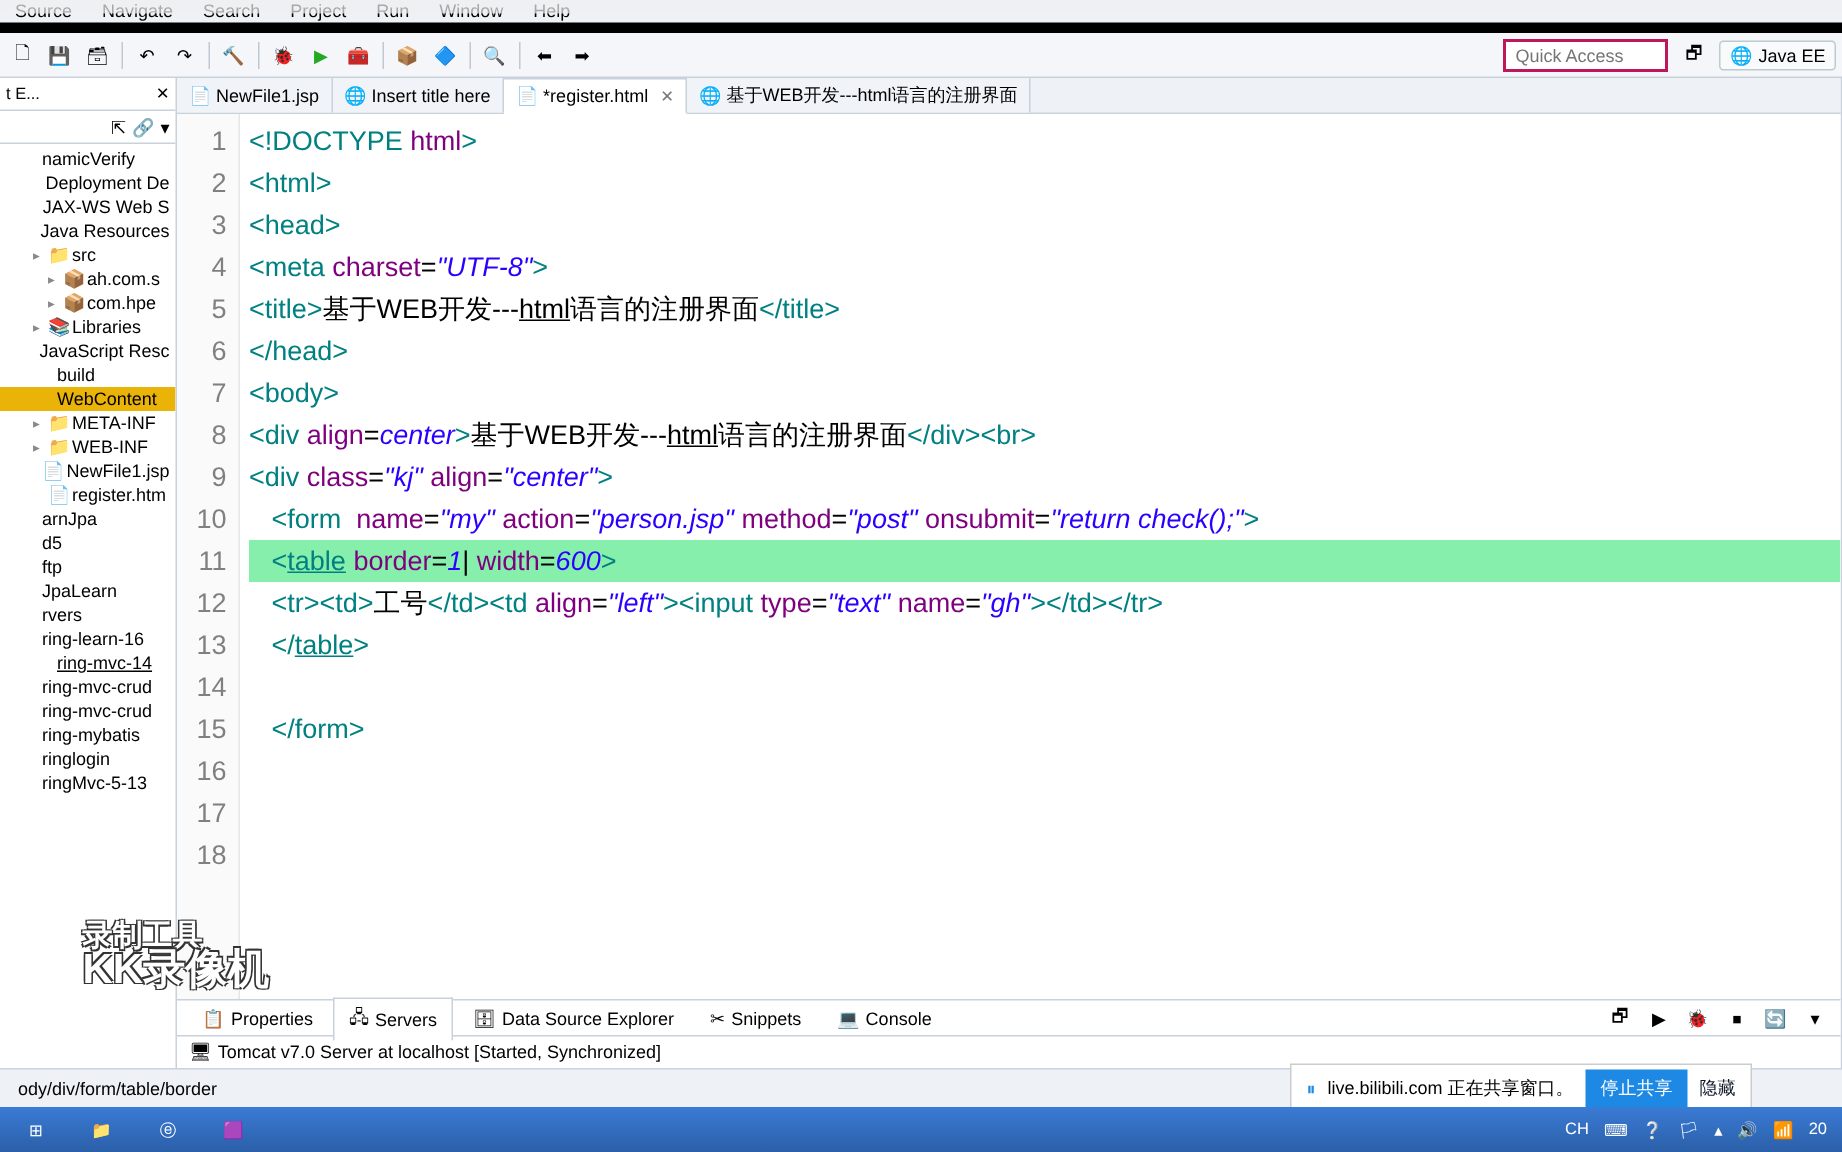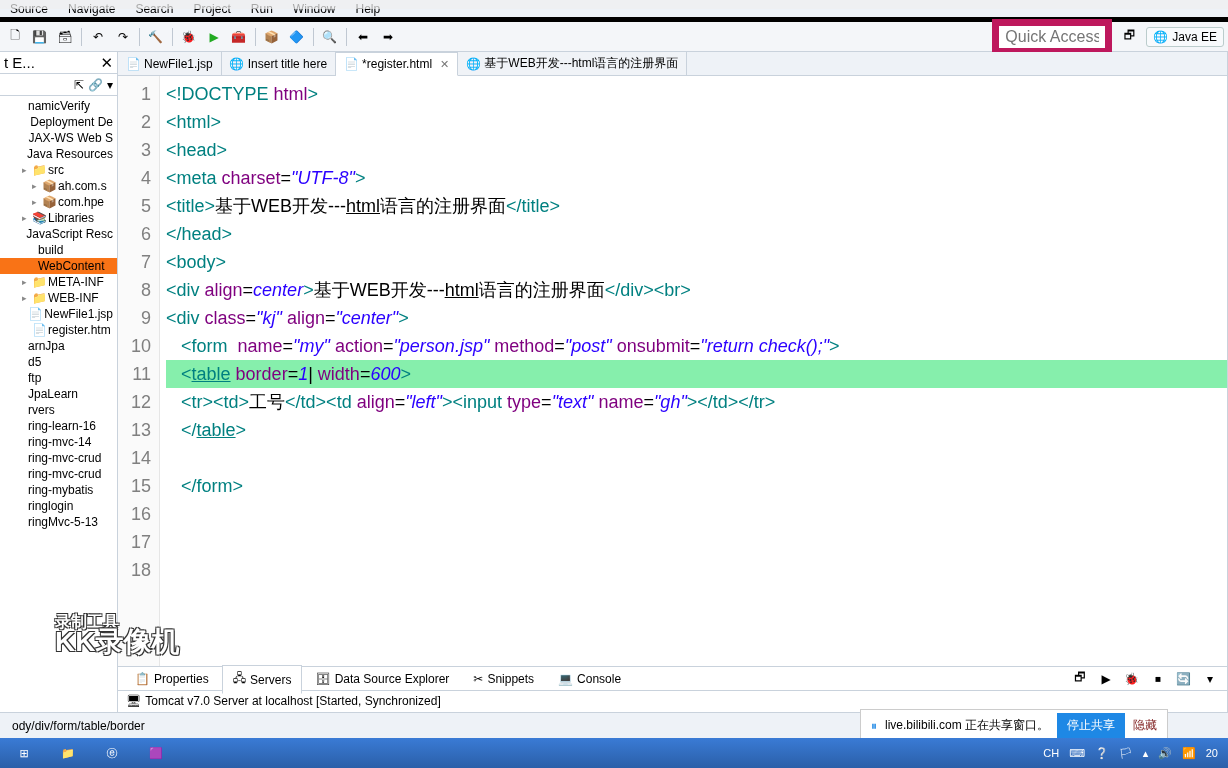--- a/index.html
+++ b/index.html
@@ -1,33 +1,33 @@
 <!DOCTYPE html>
 <html><head>
 <meta charset="utf-8">
 <style>
 * { margin: 0; padding: 0; box-sizing: border-box; font-family: "Segoe UI", Tahoma, sans-serif; }
 body { background: #f0f0f0; width: 1228px; height: 768px; overflow: hidden; font-size: 12px; }
 .window { width: 100%; height: 100%; display: flex; flex-direction: column; background: #fff; }
 .titlebar { height: 22px; background: linear-gradient(#eaf1fb,#d9e5f7); display: flex; align-items: center; padding: 0 6px; font-size: 12px; color: #333; border-bottom: 1px solid #b8c8db; }
-.menubar { height: 22px; background: #eef2f7; display: flex; align-items: center; border-bottom: 5px solid #000000; }
+.menubar { height: 22px; background: #eef2f7; display: flex; border-bottom: 7px solid #000000; }
 .menubar > div { padding: 0 10px; cursor: pointer; }
 .toolbar { height: 30px; background: #f4f6f9; border-bottom: 1px solid #c9d2dc; display: flex; align-items: center; padding: 0 4px; gap: 3px; }
 .tb-btn { width: 22px; height: 22px; display: inline-flex; align-items: center; justify-content: center; border-radius: 2px; cursor: pointer; }
 .tb-sep { width: 1px; height: 18px; background: #c0c8d2; margin: 0 2px; }
 .quick-access { margin-left: auto; display:flex; align-items:center; gap:6px; }
-.quick-access input { border:7px solid #be185d; padding:2px 6px; width:120px; font-size:16px; }
+.quick-access input { border:2px solid #be185d; padding:2px 6px; width:110px; font-size:12px; }
 .persp { display:flex; align-items:center; gap:4px; padding:2px 6px; border:1px solid #bcc; border-radius:3px; background:#f8fafc; font-size:12px; }
 .main { flex: 1; display: flex; overflow: hidden; }
 .sidebar { width: 118px; border-right: 1px solid #c9d2dc; background: #fff; display: flex; flex-direction: column; }
-.side-tabs { height: 22px; border-bottom:1px solid #c9d2dc; display:flex; align-items:center; padding:0 4px; font-size:15px; gap:20px; }
+.side-tabs { height: 22px; border-bottom:1px solid #c9d2dc; display:flex; align-items:center; padding:0 4px; font-size:11px; gap:20px; }
 .side-tools { height: 22px; border-bottom:1px solid #c9d2dc; display:flex; align-items:center; padding:0 4px; gap:4px; justify-content:flex-end; }
 .tree { flex:1; overflow:auto; font-size:12px; padding:2px 0; }
 .tree-item { padding:1px 4px; white-space: nowrap; cursor:pointer; display:flex; align-items:center; gap:2px; }
-.tree-item.selected { background:#f97316; }
+.tree-item.selected { background:#eab308; }
 .tri { display:inline-block; width:8px; color:#888; font-size:9px; }
 .ico { display:inline-block; width:14px; text-align:center; }
 .editor-area { flex:1; display:flex; flex-direction:column; border-right: 1px solid #c9d2dc; }
 .ed-tabs { height: 24px; background:#eef2f7; border-bottom:1px solid #c9d2dc; display:flex; align-items:flex-end; }
 .ed-tab { height: 24px; display:flex; align-items:center; padding:0 8px; border-right:1px solid #c9d2dc; font-size:12px; cursor:pointer; gap:4px; background:#f0f3f7; border-top:1px solid #c9d2dc; }
 .ed-tab.active { background:#fff; border-bottom:1px solid #fff; position:relative; top:1px; }
 .close-x { color:#777; font-size:11px; padding-left:4px; }
 .code-wrap { flex:1; display:flex; overflow:hidden; background:#fff; }
 .gutter { width:42px; text-align:right; padding:4px 8px 4px 0; color:#808080; font-family:Consolas,monospace; font-size:18px; line-height:28px; border-right:1px solid #e6e6e6; background:#fafafa; user-select:none; }
 .code { flex:1; padding:4px 0 4px 6px; font-family:Consolas,monospace; font-size:18px; line-height:28px; white-space:pre; overflow:auto; }
@@ -40,28 +40,28 @@
 .bottom-panel { height: 46px; border-top:1px solid #c9d2dc; background:#fff; }
 .bp-tabs { height:24px; display:flex; align-items:center; border-bottom:1px solid #c9d2dc; padding:0 6px; gap:2px; }
 .bp-tab { padding:3px 10px; font-size:12px; cursor:pointer; display:flex; align-items:center; gap:4px; border:1px solid transparent; }
 .bp-tab.active { background:#fff; border:1px solid #c9d2dc; border-bottom-color:#fff; position:relative; top:1px; }
 .bp-tools { margin-left:auto; display:flex; gap:4px; }
 .bp-body { padding:3px 8px; font-size:12px; display:flex; align-items:center; gap:4px; }
 .statusbar { height: 26px; background:#eef2f7; border-top:1px solid #c9d2dc; display:flex; align-items:center; font-size:12px; }
 .status-left { flex:1; padding:0 12px; }
 .share-bar { display:flex; align-items:center; gap:8px; border:1px solid #ccc; background:#fff; padding:3px 10px; margin-right:60px; }
 .btn-blue { background:#1e88e5; color:#fff; padding:4px 10px; border:none; cursor:pointer; font-size:12px; }
-.btn-link { color:#7f1d1d; cursor:pointer; font-size:12px; }
+.btn-link { color:#0f172a; cursor:pointer; font-size:12px; }
 .status-cells { display:flex; }
 .status-cell { border-left:1px solid #c9d2dc; padding:0 14px; height:26px; display:flex; align-items:center; }
 .taskbar { height: 30px; background:linear-gradient(#3a7bd5,#2b5fa8); display:flex; align-items:center; padding:0 4px; gap:4px; color:#fff; font-size:11px; }
 .task-icon { width:40px; height:26px; display:flex; align-items:center; justify-content:center; border-radius:2px; cursor:pointer; }
 .tray { margin-left:auto; display:flex; align-items:center; gap:10px; padding-right:6px; }
 .watermark { position:absolute; left:55px; top:614px; font-size:28px; font-weight:bold; color:#fff; text-shadow: -1px -1px 0 #333, 1px -1px 0 #333, -1px 1px 0 #333, 1px 1px 0 #333; pointer-events:none; line-height:1; }
-.watermark .small { font-size:16px; display:block; margin-bottom:-2px; }
+.watermark .small { font-size:20px; display:block; margin-bottom:-2px; }
 .scrim { position:absolute; top:0; left:0; right:0; height:9px; background:rgba(240,240,240,0.7); }
 </style>
 </head>
 <body>
 
 <div class="window">
   <div class="scrim"></div>
 
   <div class="menubar" id="menubar">
       <div>Source</div>
@@ -214,21 +214,21 @@
           <div class="tree-item" style="padding-left: 2px;">
             <span class="tri"></span>
             <span class="ico"></span>
             <span>rvers</span>
           </div>
           <div class="tree-item" style="padding-left: 2px;">
             <span class="tri"></span>
             <span class="ico"></span>
             <span>ring-learn-16</span>
           </div>
-          <div class="tree-item" style="padding-left: 2px;">
+          <div class="tree-item" style="padding-left: 12px; text-decoration: underline;">
             <span class="tri"></span>
             <span class="ico"></span>
             <span>ring-mvc-14</span>
           </div>
           <div class="tree-item" style="padding-left: 2px;">
             <span class="tri"></span>
             <span class="ico"></span>
             <span>ring-mvc-crud</span>
           </div>
           <div class="tree-item" style="padding-left: 2px;">

